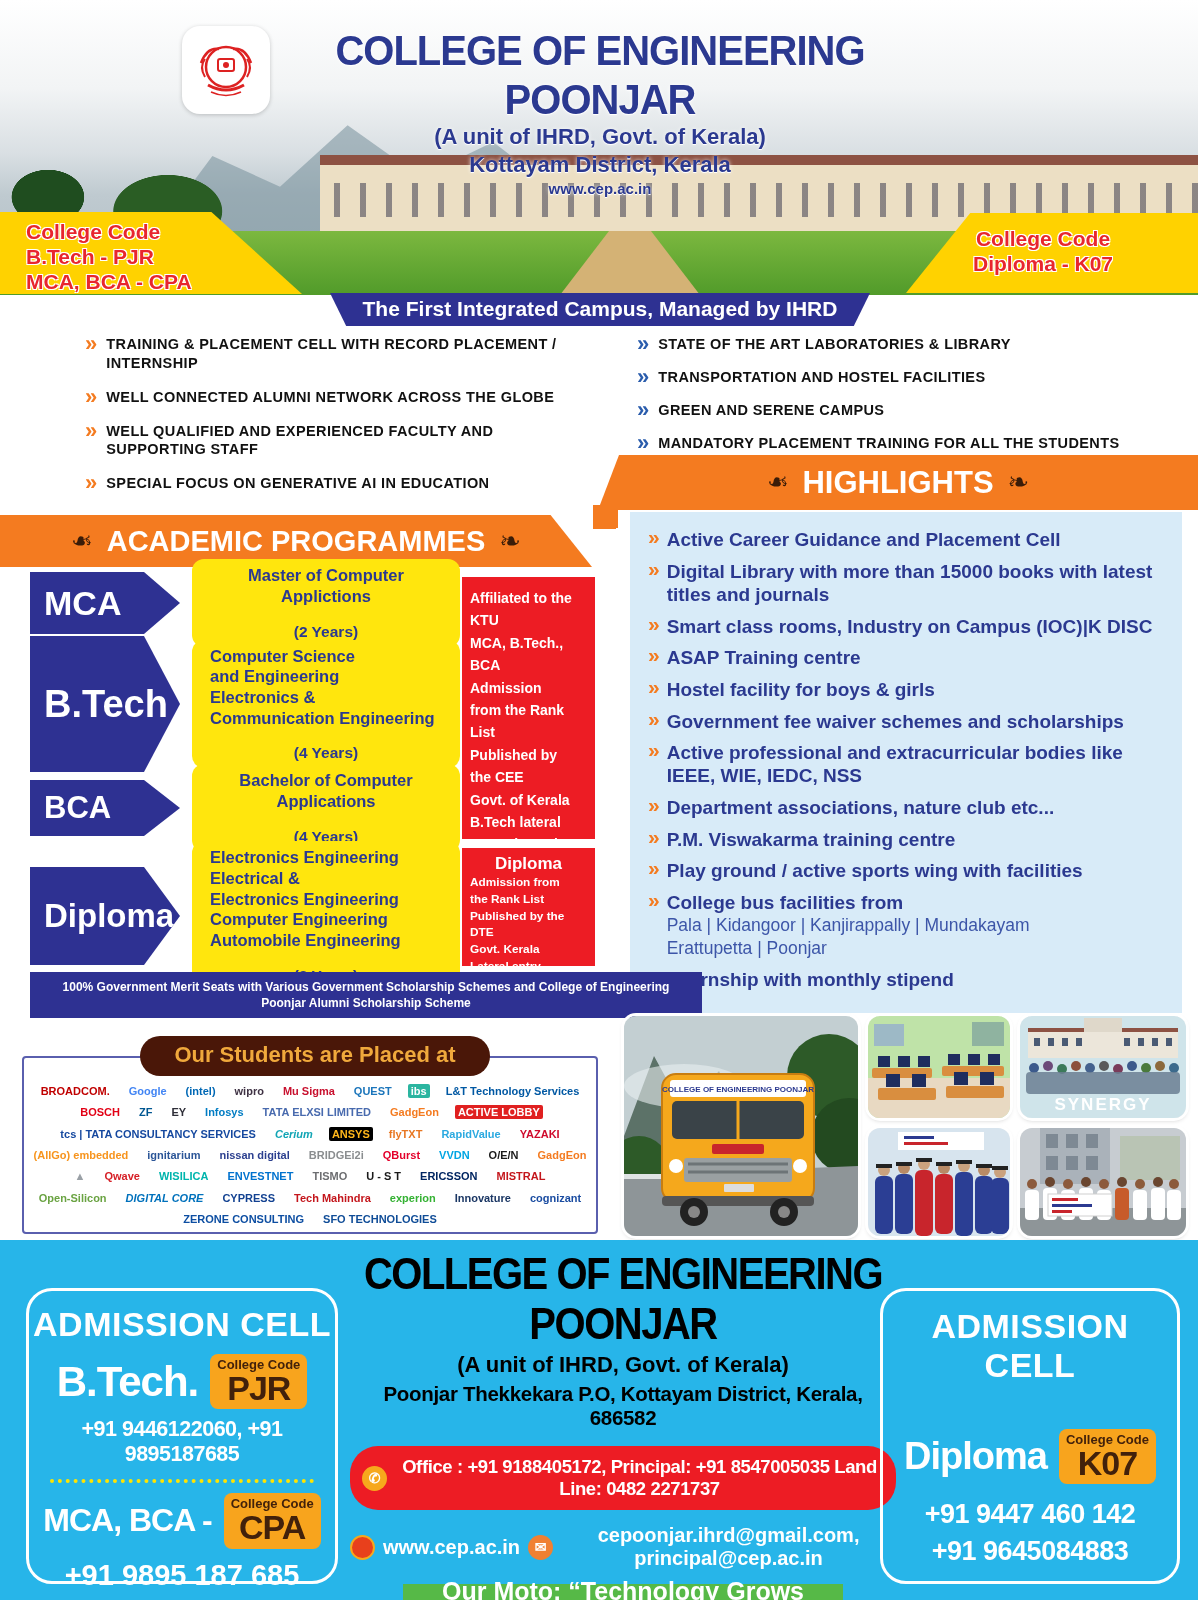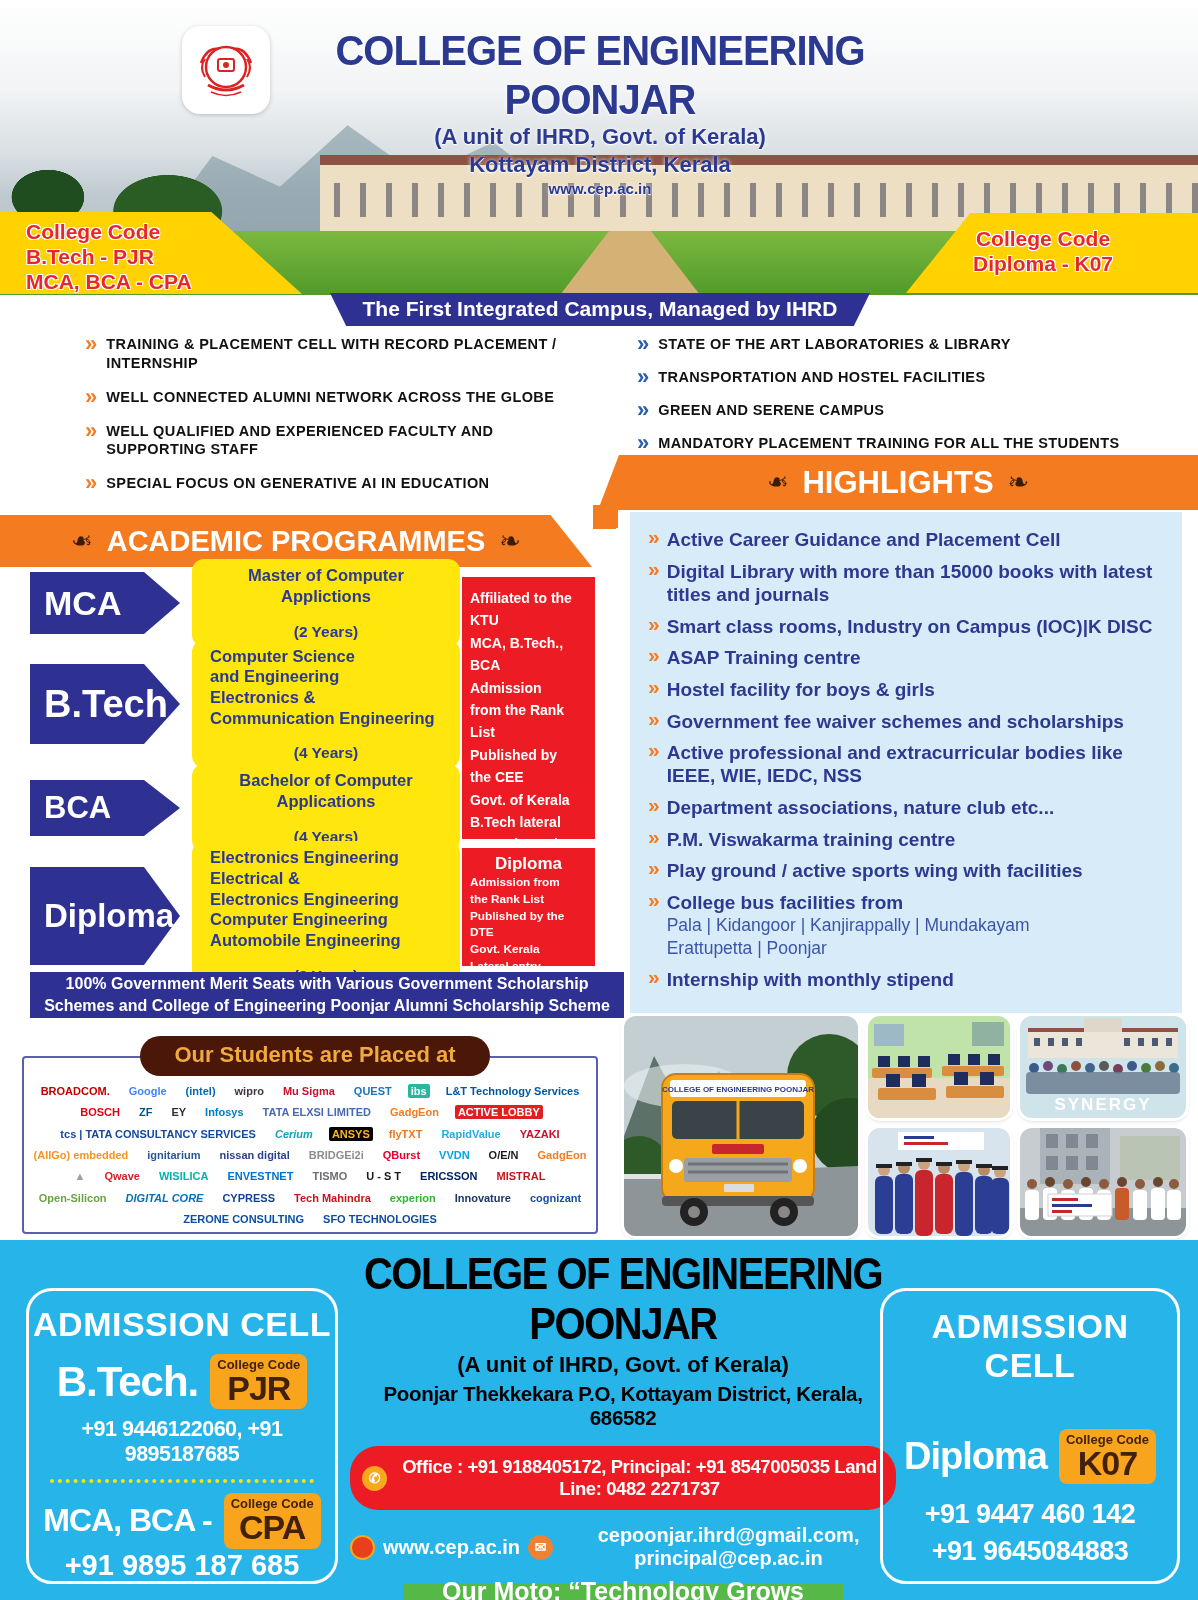--- a/index.html
+++ b/index.html
@@ -81,34 +81,34 @@
   
   .prog-rows { left:30px; top:576px; width:430px; }
   .prog-row { display:flex; justify-content:space-between; align-items:center; margin-bottom:15px; }
   .arrow { background:#2e3192; color:#fff; font-weight:bold; width:150px; display:flex; align-items:center;
     clip-path:polygon(0 0,76% 0,100% 50%,76% 100%,0 100%); padding-left:14px; }
   .prog-box { background:#ffe60d; border-radius:12px; width:268px; color:#2b3990; font-weight:bold;
     display:flex; flex-direction:column; justify-content:center; padding:6px 10px; }
   .prog-lines { white-space:pre-line; font-size:16.5px; line-height:1.25; text-align:center; }
   .prog-years { text-align:center; font-size:15.5px; margin-top:16px; }
   .prog-row:nth-of-type(1) { height:54px; } .prog-row:nth-of-type(1) .arrow { height:62px; font-size:34px; }
-  .prog-row:nth-of-type(2) { height:118px; } .prog-row:nth-of-type(2) .arrow { height:80px; font-size:38px; }
+  .prog-row:nth-of-type(2) { height:118px; } .prog-row:nth-of-type(2) .arrow { height:136px; font-size:38px; }
   .prog-row:nth-of-type(2) .prog-lines { text-align:left; padding-left:8px; }
   .prog-row:nth-of-type(3) { height:60px; } .prog-row:nth-of-type(3) .arrow { height:56px; font-size:31px; }
   .prog-row:nth-of-type(4) { height:126px; } .prog-row:nth-of-type(4) .arrow { height:98px; font-size:33px; }
   .prog-row:nth-of-type(4) .prog-lines { text-align:left; padding-left:8px; }
 
   .ktu-panel { left:462px; top:577px; width:133px; height:262px; background:#ed1c24; color:#fff;
     font-weight:bold; font-size:14px; line-height:1.6; padding:10px 8px; white-space:pre-line; }
   .dip-panel { left:462px; top:848px; width:133px; height:118px; background:#ed1c24; color:#fff; padding:6px 8px; }
   .dip-title { text-align:center; font-weight:bold; font-size:17px; }
   .dip-text { font-weight:bold; font-size:11.8px; line-height:1.42; white-space:pre-line; }
 
-  .merit-banner { left:30px; top:972px; width:594px; height:46px; background:#2e3192; color:#fff;
-    font-weight:bold; font-size:16px; text-align:center; display:flex; align-items:center; justify-content:center;
+  .merit-banner { left:30px; top:972px; width:672px; height:46px; background:#2e3192; color:#fff;
+    font-weight:bold; font-size:12px; text-align:center; display:flex; align-items:center; justify-content:center;
     line-height:1.35; padding:0 14px; }
 
   
   .place-box { left:22px; top:1056px; width:576px; height:178px; background:#fff; border:2px solid #5a5fae; border-radius:4px; }
   .place-pill { left:140px; top:1036px; width:350px; height:40px; background:#4a1708; border-radius:22px;
     color:#f0a93c; font-weight:bold; font-size:22px; text-align:center; line-height:38px; }
   .logo-wrap { position:absolute; left:30px; top:1082px; width:560px; height:146px;
     display:flex; flex-wrap:wrap; align-items:center; justify-content:center; column-gap:13px; row-gap:4px; }
   .logo { font-weight:bold; font-size:11px; white-space:nowrap; padding:1px 3px; border-radius:2px; }
 
@@ -122,21 +122,21 @@
   .panel-left { left:26px; top:48px; width:312px; height:296px; padding-top:14px; }
   .panel-right { left:880px; top:48px; width:300px; height:296px; padding-top:16px; }
   .adm-title { font-weight:bold; font-size:34px; letter-spacing:.5px; }
   .code-row { display:flex; align-items:center; justify-content:center; gap:12px; margin-top:10px; }
   .deg-big { font-weight:bold; font-size:42px; letter-spacing:-1px; }
   .deg-mid { font-weight:bold; font-size:32px; letter-spacing:-1px; }
   .badge { background:#f8a41d; border-radius:8px; padding:3px 7px 5px; color:#42210b; }
   .badge-top { font-size:13px; font-weight:bold; }
   .badge-code { font-size:34px; font-weight:bold; line-height:.95; letter-spacing:-1px; }
   .phones { font-weight:bold; font-size:21.5px; margin-top:8px; letter-spacing:-.5px; }
-  .phone-big { font-weight:bold; font-size:29px; margin-top:0; }
+  .phone-big { font-weight:bold; font-size:29px; margin-top:10px; }
   .dot-sep { border-bottom:4px dotted #ffe400; width:86%; margin:12px auto 2px; }
   .panel-right .phones2 { font-weight:bold; font-size:27px; margin-top:12px; line-height:1.35; letter-spacing:-.5px; }
 
   .f-center { position:absolute; left:350px; top:14px; width:546px; text-align:center; color:#000; }
   .fc-title { font-weight:bold; font-size:40px; letter-spacing:-1.5px; transform:scaleY(1.12); }
   .fc-sub { font-weight:bold; font-size:22px; margin-top:8px; }
   .fc-addr { font-weight:bold; font-size:20.5px; margin-top:4px; letter-spacing:-.3px; }
   .contact-pill { margin-top:16px; background:#ed1c24; border-radius:28px; padding:10px 12px; color:#fff;
     font-weight:bold; font-size:18.5px; display:flex; align-items:center; justify-content:center; gap:8px; letter-spacing:-.4px; }
   .circle-ic { width:25px; height:25px; border-radius:50%; display:inline-flex; align-items:center; justify-content:center;

